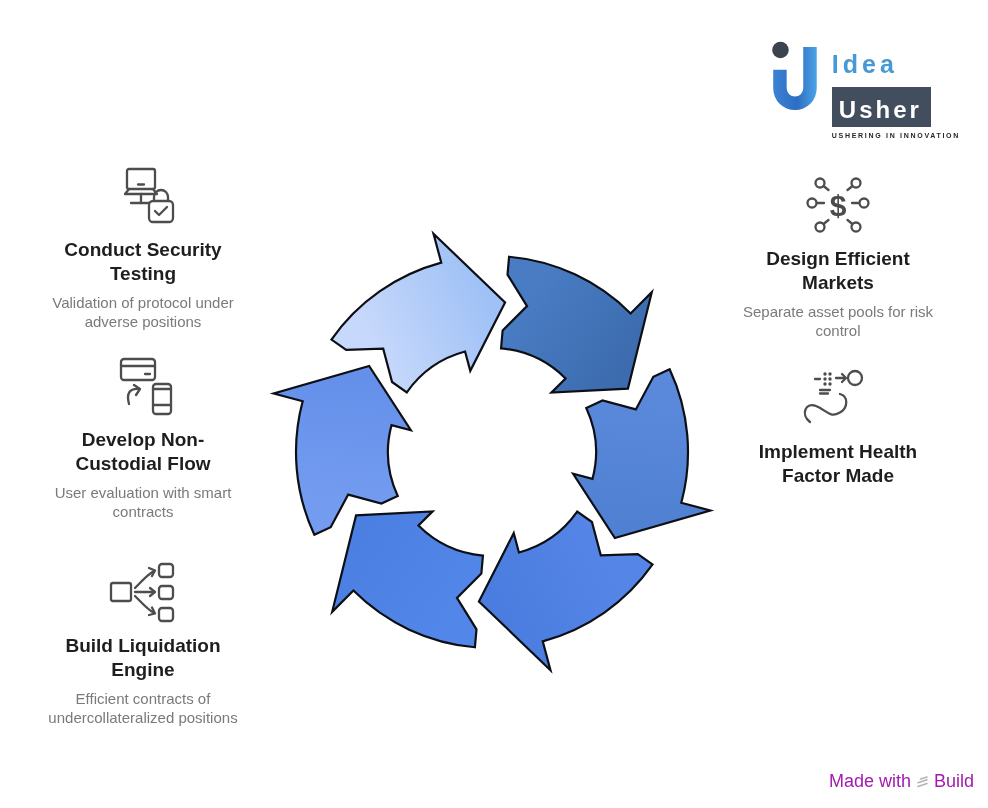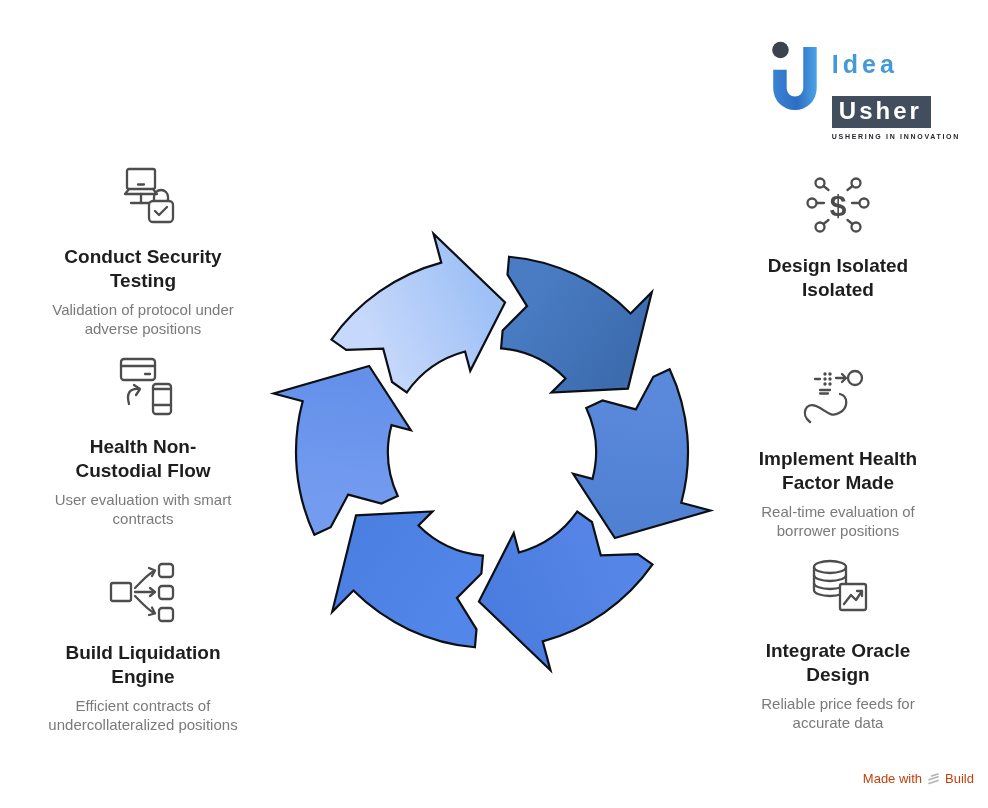--- a/index.html
+++ b/index.html
@@ -1,40 +1,40 @@
 <!DOCTYPE html>
 <html><head>
 <meta charset="utf-8">
 <style>
   html,body{margin:0;padding:0;background:#fff;}
   .canvas{position:relative;width:988px;height:808px;background:#ffffff;overflow:hidden;
           font-family:"Liberation Sans",sans-serif;}
   
   .item{position:absolute;width:250px;display:flex;flex-direction:column;align-items:center;
         text-align:center;}
-  .item h3{margin:17px 0 0;font-size:19px;line-height:1.24;font-weight:700;color:#1e1e1e;
+  .item h3{margin:10px 0 0;font-size:19px;line-height:1.24;font-weight:700;color:#1e1e1e;
            max-width:192px;}
   .item p{margin:9px 0 0;font-size:15px;line-height:1.26;color:#7a7a7a;max-width:202px;}
   .icon{stroke:#4d4d4d;stroke-width:2.3;fill:none;stroke-linecap:round;stroke-linejoin:round;}
   .icon .fillwhite{fill:#ffffff;}
   .icon .dotfill{fill:#4b4b4b;stroke:none;}
   .icon .glyph{fill:#4b4b4b;stroke:none;font:700 30px "Liberation Sans",sans-serif;}
   
   .cycle{position:absolute;left:272px;top:226px;width:440px;height:452px;overflow:visible;}
   
   .logo{position:absolute;top:38px;right:28px;display:flex;align-items:flex-start;gap:7px;}
   .logo-text{display:flex;flex-direction:column;align-items:flex-start;padding-top:12px;}
   .brand-top{font-size:25px;font-weight:700;letter-spacing:4px;color:#459ad6;}
-  .brand-box{margin-top:17px;background:#424e5d;color:#ffffff;font-size:24px;font-weight:700;
-             letter-spacing:3px;padding:1px 9px 3px 7px;}
+  .brand-box{margin-top:8px;background:#424e5d;color:#ffffff;font-size:24px;font-weight:700;
+             letter-spacing:3px;padding:9px 9px 3px 7px;}
   .tagline{margin-top:5px;font-size:7px;font-weight:700;letter-spacing:1.7px;color:#23262b;
            white-space:nowrap;}
   
   .made-with{position:absolute;top:771px;right:14px;display:flex;align-items:center;gap:5px;
-             font-size:13px;color:#c2410c;}
+             font-size:18px;color:#a21caf;}
 </style>
 </head>
 <body>
 
 <div class="canvas">
 
   <div class="logo">
     <svg width="58" height="82" viewBox="0 0 56 78">
       <defs>
         <linearGradient id="ug" x1="0" y1="0" x2="1" y2="0">
@@ -107,21 +107,21 @@
     <svg class="icon" width="80" height="62" viewBox="0 0 80 62">
       <rect x="18" y="3" width="34" height="21" rx="3"></rect>
       <line x1="18" y1="10" x2="52" y2="10"></line>
       <line x1="42" y1="18" x2="47" y2="18"></line>
       <path d="M26 48 C23 37 27 32 36 33"></path>
       <path d="M31 29 L37 33 L33 39"></path>
       <rect x="50" y="28" width="18" height="30" rx="3"></rect>
       <line x1="50" y1="33" x2="68" y2="33"></line>
       <line x1="50" y1="49" x2="68" y2="49"></line>
     </svg>
-    <h3>Health Non-Custodial Flow</h3>
+    <h3>Develop Non-Custodial Flow</h3>
     <p>User evaluation with smart contracts</p>
   </div>
 
   <div class="item" style="left:18px;top:560px;">
     <svg class="icon" width="80" height="64" viewBox="0 0 80 64">
       <rect x="8" y="23" width="20" height="18" rx="2"></rect>
       <rect x="56" y="4" width="14" height="13" rx="3"></rect>
       <rect x="56" y="26" width="14" height="13" rx="3"></rect>
       <rect x="56" y="48" width="14" height="13" rx="3"></rect>
       <path d="M32 32 H51"></path>
@@ -144,56 +144,43 @@
         <circle cx="66" cy="30" r="4.5"></circle>
       <circle cx="22" cy="54" r="4.5"></circle>
         <circle cx="58" cy="54" r="4.5"></circle>
       <line x1="25.5" y1="13" x2="30.5" y2="17"></line>
         <line x1="54.5" y1="13" x2="49.5" y2="17"></line>
       <line x1="19" y1="30" x2="26" y2="30"></line>
         <line x1="61" y1="30" x2="54" y2="30"></line>
       <line x1="25.5" y1="51" x2="30.5" y2="47"></line>
         <line x1="54.5" y1="51" x2="49.5" y2="47"></line>
     </svg>
-    <h3>Design Isolated Isolated</h3>
+    <h3>Design Efficient Markets</h3>
+    <p>Separate asset pools for risk control</p>
   </div>
 
   <div class="item" style="left:713px;top:366px;">
     <svg class="icon" width="80" height="64" viewBox="0 0 80 64">
       <circle class="dotfill" cx="27" cy="8" r="1.7"></circle>
         <circle class="dotfill" cx="32" cy="8" r="1.7"></circle>
       <circle class="dotfill" cx="27" cy="13" r="1.7"></circle>
         <circle class="dotfill" cx="32" cy="13" r="1.7"></circle>
       <circle class="dotfill" cx="27" cy="18" r="1.7"></circle>
         <circle class="dotfill" cx="32" cy="18" r="1.7"></circle>
       <line x1="17" y1="13" x2="22" y2="13"></line>
       <line x1="22" y1="24" x2="32" y2="24"></line>
         <line x1="22" y1="27.5" x2="30" y2="27.5"></line>
       <line x1="38" y1="12" x2="47" y2="12"></line>
         <path d="M44 8 L48 12 L44 16"></path>
       <circle cx="57" cy="12" r="7"></circle>
       <path d="M12 56 C2 48 8 36 18 40 C28 44 32 52 41 47 C51 42 50 30 42 28"></path>
     </svg>
     <h3>Implement Health Factor Made</h3>
-    <p>Real-time evaluation of borrower positions</p>
   </div>
 
-  <div class="item" style="left:713px;top:558px;">
-    <svg class="icon" width="80" height="64" viewBox="0 0 80 64">
-      <ellipse cx="32" cy="9" rx="16" ry="6"></ellipse>
-      <path d="M16 9 V32 a16 6 0 0 0 32 0 V9"></path>
-      <path d="M16 17 a16 6 0 0 0 32 0"></path>
-      <path d="M16 25 a16 6 0 0 0 32 0"></path>
-      <rect class="fillwhite" x="42" y="26" width="26" height="26" rx="2"></rect>
-      <path d="M46 46 L53 37 L58 42 L64 33"></path>
-      <path d="M59 33 H64 V38"></path>
-    </svg>
-    <h3>Integrate Oracle Design</h3>
-    <p>Reliable price feeds for accurate data</p>
-  </div>
 
   <div class="made-with">
     <span>Made with</span>
     <svg width="13" height="12" viewBox="0 0 13 12">
       <g stroke="#b4b4b4" stroke-width="1.6" stroke-linecap="round" fill="none">
         <path d="M2 10.5 L11 7.5"></path>
           <path d="M2 6.8 L11 3.8"></path>
           <path d="M4.5 3 L11 1"></path>
       </g>
     </svg>

